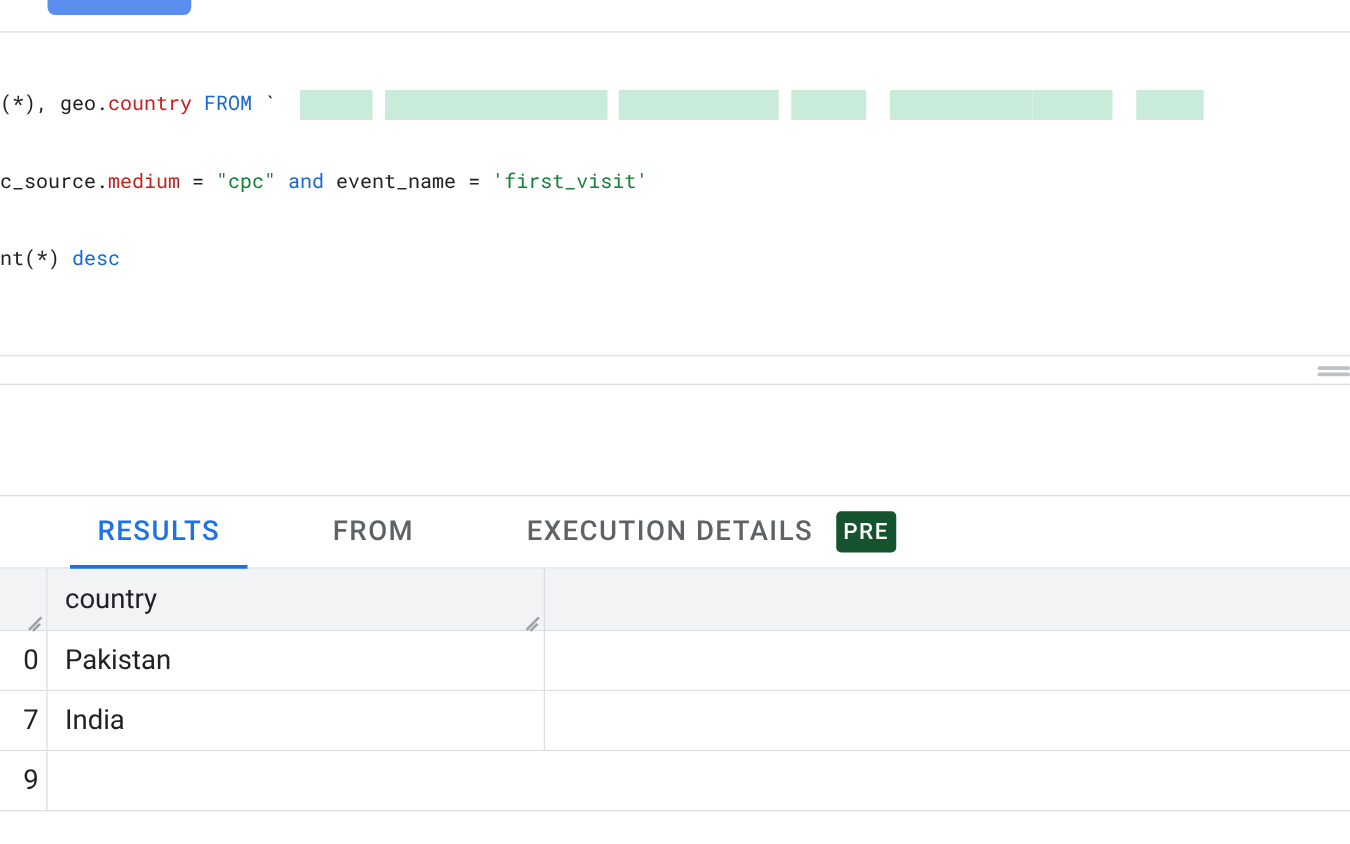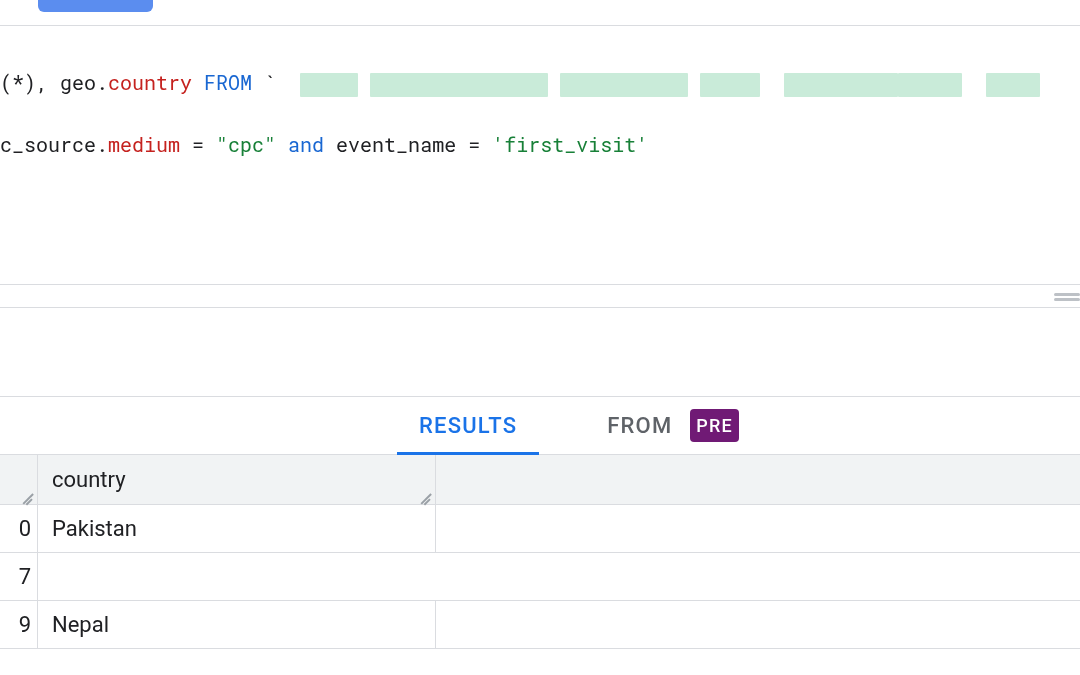--- a/index.html
+++ b/index.html
@@ -22,21 +22,21 @@
   }
   .blue-btn {
     background: #5b8def;
     width: 115px;
     height: 14px;
     border-radius: 0 0 6px 6px;
     margin-top: -2px;
   }
   .editor {
     font-family: "Roboto Mono", Consolas, monospace;
-    font-size: 20px;
+    font-size: 16px;
     line-height: 31px;
     padding: 10px 0 0 0;
     white-space: pre;
     letter-spacing: 0px;
     height: 258px;
     overflow: hidden;
     position: relative;
   }
   .editor .line { display: block; }
   .kw   { color: #1967d2; }
@@ -76,42 +76,41 @@
     height: 58px;
     border-top: 1px solid #dadce0;
     display: flex;
     align-items: center;
     padding-left: 78px;
     font-size: 22px;
     letter-spacing: 1.2px;
     font-weight: 500;
     color: #5f6368;
     position: relative;
-    justify-content: center;
   }
   .tab { 
     margin-right: 90px; 
     cursor: pointer;
     position: relative;
     height: 58px;
     display: flex;
     align-items: center;
   }
   .tab.active { color: #1a73e8; }
   .tab.active::after {
     content: "";
     position: absolute;
     bottom: -1px;
     left: -22px;
     right: -22px;
     height: 4px;
     background: #1a73e8;
   }
   .badge-pre {
-    background: #701a75;
+    background: #14532d;
     color: #fff;
     font-size: 18px;
     letter-spacing: 1.2px;
     padding: 6px 6px;
     border-radius: 4px;
     margin-left: -72px;
   }
   .results-table {
     border-top: 1px solid #dadce0;
     font-size: 22px;
@@ -162,34 +161,36 @@
 </head>
 <body>
 
 <div class="topbar">
   <div class="blue-btn"></div>
 </div>
 
 <div class="editor">
 <span class="line"><span class="ident">(*), geo.</span><span class="field">country</span><span class="ident"> </span><span class="kw">FROM</span><span class="ident"> `</span>  <span class="mask m1"></span> <span class="mask m2"></span> <span class="mask m3"></span> <span class="mask m4"></span>  <span class="mask m5"></span><span class="mask m6"></span>  <span class="mask m7"></span> </span>
 <span class="line"><span class="ident">c_source.</span><span class="field">medium</span><span class="op"> = </span><span class="str">"cpc"</span><span class="ident"> </span><span class="kw">and</span><span class="ident"> event_name = </span><span class="str">'first_visit'</span></span>
+<span class="line"><span class="ident">nt</span><span class="ident">(*) </span><span class="kw">desc</span></span>
 </div>
 
 <div class="divider-handle">
   <div class="handle-grip">
       <div></div>
       <div></div>
     </div>
 </div>
 
 <div class="gap"></div>
 
 <div class="tabs">
   <div class="tab active">RESULTS</div>
   <div class="tab">FROM</div>
+  <div class="tab">EXECUTION DETAILS</div>
   <div class="badge-pre">PRE</div>
 </div>
 
 <div class="results-table">
   <div class="head-row">
     <div class="cell col-num">
       <div class="resize-handle"></div>
     </div>
     <div class="cell col-ctry">
       <span>country</span>
@@ -197,20 +198,20 @@
     </div>
     <div class="cell col-rest"></div>
   </div>
   <div class="body-row">
     <div class="cell col-num">0</div>
     <div class="cell col-ctry">Pakistan</div>
     <div class="cell col-rest"></div>
   </div>
   <div class="body-row">
     <div class="cell col-num">7</div>
+    <div class="cell col-ctry">India</div>
     <div class="cell col-rest"></div>
   </div>
   <div class="body-row">
     <div class="cell col-num">9</div>
-    <div class="cell col-ctry">Nepal</div>
     <div class="cell col-rest"></div>
   </div>
 </div>
 
 </body></html>

